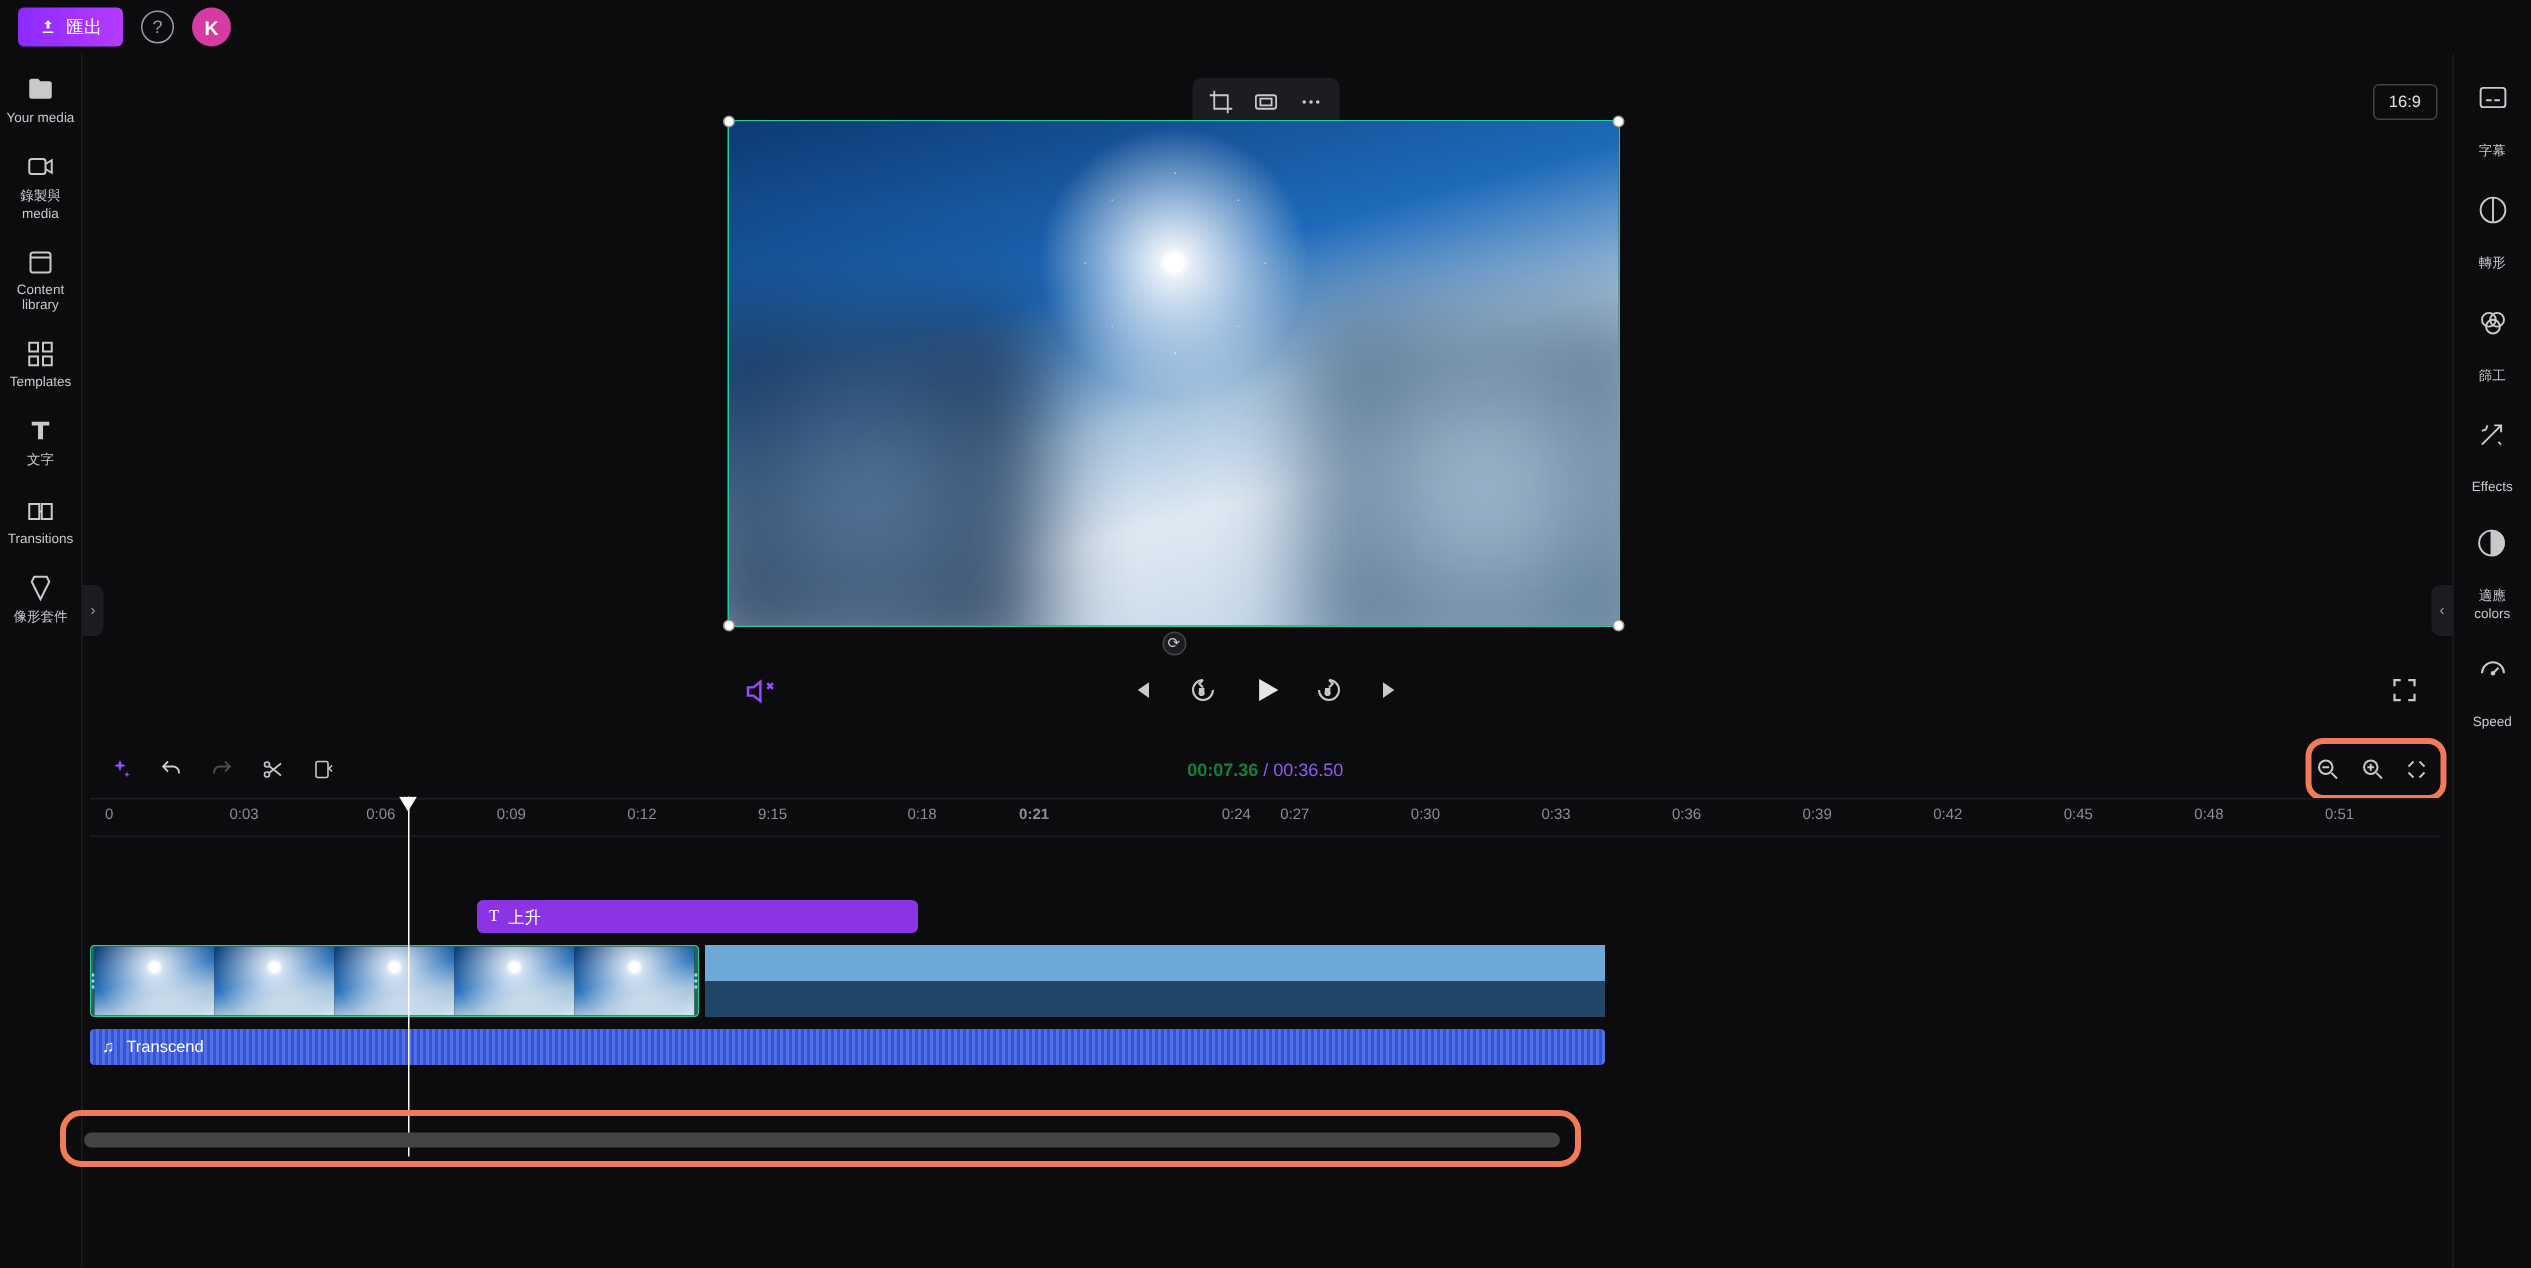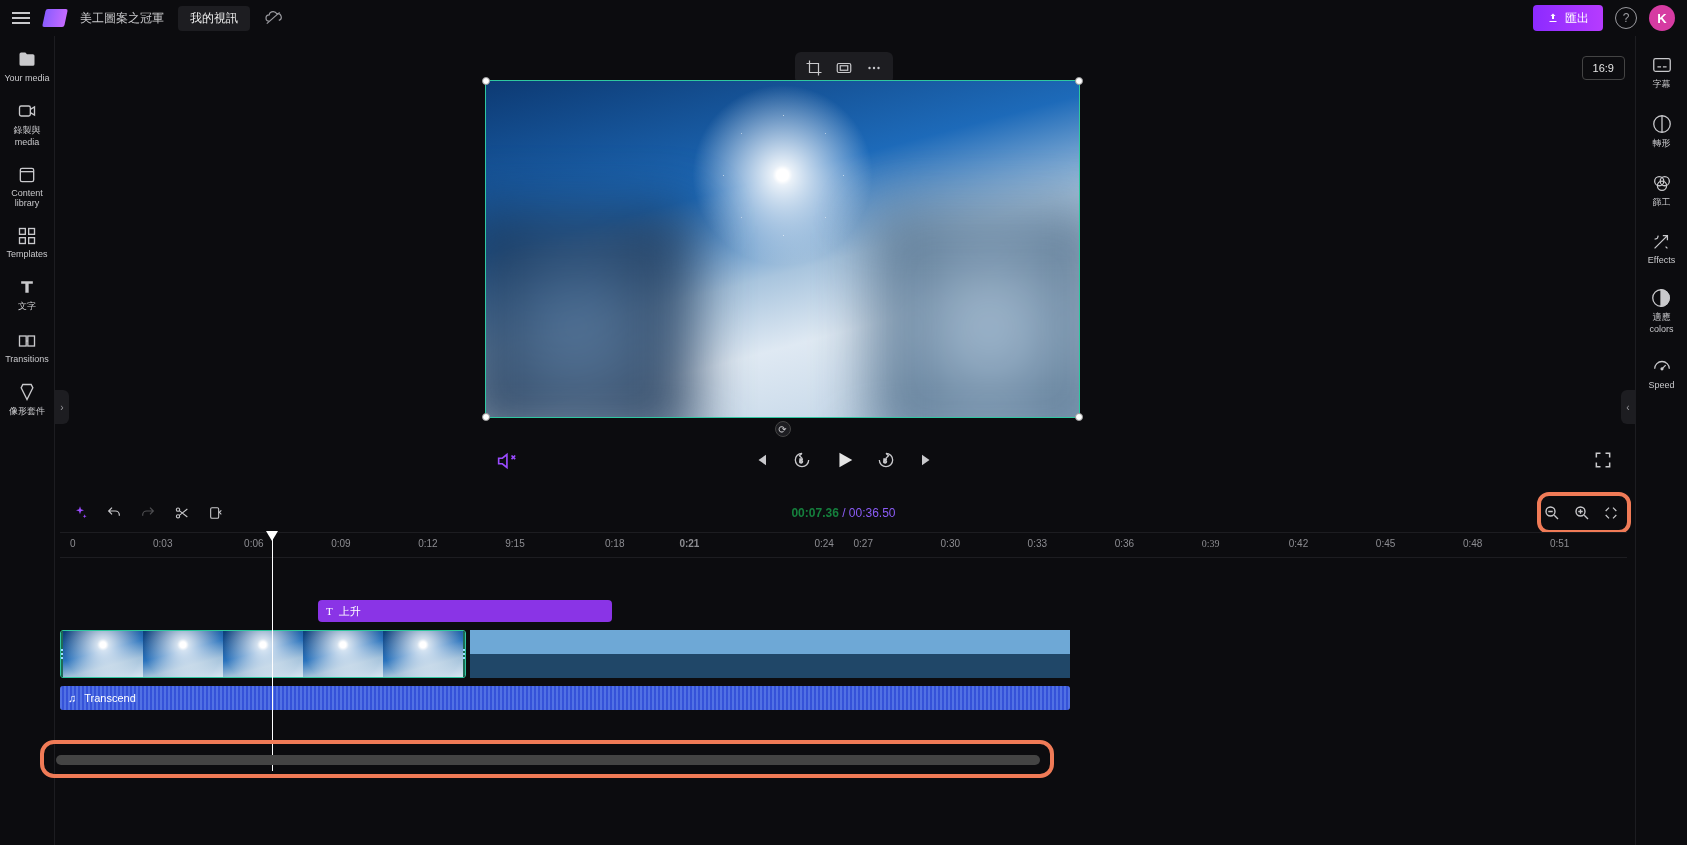--- a/index.html
+++ b/index.html
@@ -17,21 +17,21 @@
   .export-btn{height:26px;padding:0 14px;border:none;border-radius:4px;background:linear-gradient(90deg,#8c2bff,#b63bff);color:#fff;font-size:12px;display:flex;align-items:center;gap:6px;cursor:pointer;}
   .avatar{width:26px;height:26px;border-radius:50%;background:#d63ba2;color:#fff;display:flex;align-items:center;justify-content:center;font-size:13px;font-weight:600;}
   .help-icon{width:22px;height:22px;border:1.5px solid #9b9ba0;border-radius:50%;display:flex;align-items:center;justify-content:center;color:#9b9ba0;font-size:12px;}
   
   .left-sidebar{position:absolute;left:0;top:36px;width:55px;height:calc(845px - 36px);background:#0c0c0f;border-right:1px solid #1d1d21;display:flex;flex-direction:column;align-items:center;padding-top:14px;gap:18px;}
   .ls-item{display:flex;flex-direction:column;align-items:center;gap:3px;color:#c9c9cc;font-size:9px;text-align:center;cursor:pointer;}
   .ls-item svg{width:20px;height:20px;}
   .ls-expand{position:absolute;left:55px;top:390px;width:14px;height:34px;background:#1d1d21;border-radius:0 6px 6px 0;display:flex;align-items:center;justify-content:center;color:#9b9ba0;font-size:10px;cursor:pointer;}
   
   .right-sidebar{position:absolute;right:0;top:36px;width:52px;height:calc(845px - 36px);background:#0c0c0f;border-left:1px solid #1d1d21;display:flex;flex-direction:column;align-items:center;padding-top:18px;gap:22px;}
-  .rs-item{display:flex;flex-direction:column;align-items:center;gap:2px;color:#c9c9cc;font-size:9px;text-align:center;cursor:pointer;}
+  .rs-item{display:flex;flex-direction:column;align-items:center;gap:18px;color:#c9c9cc;font-size:9px;text-align:center;cursor:pointer;}
   .rs-item svg{width:22px;height:22px;}
   .rs-expand{position:absolute;right:52px;top:390px;width:14px;height:34px;background:#1d1d21;border-radius:6px 0 0 6px;display:flex;align-items:center;justify-content:center;color:#9b9ba0;font-size:10px;cursor:pointer;}
   
   .prev-top{position:absolute;left:50%;transform:translateX(-50%);top:52px;display:flex;gap:8px;background:#1d1d21;padding:6px 8px;border-radius:6px;}
   .pt-btn{width:22px;height:20px;display:flex;align-items:center;justify-content:center;color:#c9c9cc;cursor:pointer;}
   .aspect-btn{position:absolute;right:62px;top:56px;padding:5px 10px;border:1px solid #444;border-radius:4px;font-size:11px;color:#e5e5e5;background:transparent;cursor:pointer;}
   
   .canvas{position:absolute;left:485px;top:80px;width:595px;height:338px;border:1px solid #2fc8a0;}
   .canvas .img{width:100%;height:100%;
     background:
@@ -90,36 +90,20 @@
   .playhead::before{content:"";position:absolute;left:-6px;top:0;width:12px;height:10px;background:#fff;clip-path:polygon(0 0,100% 0,50% 100%);}
   
   .hscroll{position:absolute;left:56px;top:755px;width:984px;height:10px;background:#444;border-radius:5px;}
   .hscroll-highlight{position:absolute;left:40px;top:740px;width:1014px;height:38px;border:4px solid #f07b57;border-radius:14px;pointer-events:none;}
   svg{display:block;}
 </style>
 </head>
 <body>
 
 <div class="topbar">
-  <div class="topbar-left">
-    <div class="hamburger">
-        <span></span>
-        <span></span>
-        <span></span>
-      </div>
-    <div class="logo-icon"></div>
-    <div class="project-title">美工圖案之冠軍</div>
-    <div class="project-sub">我的視訊</div>
-    <div class="cloud-off">
-      <svg width="20" height="16" viewBox="0 0 24 20" fill="none" stroke="currentColor" stroke-width="1.5">
-          <path d="M6 14a4 4 0 010-8c.4-2.3 2.5-4 5-4 2 0 3.7 1.1 4.5 2.8A4 4 0 0118 13"></path>
-          <line x1="3" y1="17" x2="19" y2="3"></line>
-        </svg>
-    </div>
-  </div>
   <div class="topbar-right">
     <button class="export-btn">
       <svg width="12" height="12" viewBox="0 0 24 24" fill="#fff">
           <path d="M12 3l5 5h-3v6h-4V8H7l5-5zM5 18h14v2H5z"></path>
         </svg>
       <span>匯出</span>
     </button>
     <div class="help-icon">?</div>
     <div class="avatar">K</div>
   </div>
@@ -369,21 +353,21 @@
     <span class="tick" style="left: 271.167px;">0:09</span>
     <span class="tick" style="left: 358.222px;">0:12</span>
     <span class="tick" style="left: 445.278px;">9:15</span>
     <span class="tick" style="left: 545px;">0:18</span>
     <span class="tick" style="left: 619.389px; font-weight: bold;">0:21</span>
     <span class="tick" style="left: 706.444px; margin-left: 48px;">0:24</span>
     <span class="tick" style="left: 793.5px;">0:27</span>
     <span class="tick" style="left: 880.556px;">0:30</span>
     <span class="tick" style="left: 967.611px;">0:33</span>
     <span class="tick" style="left: 1054.67px;">0:36</span>
-    <span class="tick" style="left: 1141.72px; font-family: Liberation Serif, serif;">0:39</span>
+    <span class="tick" style="left: 1141.72px;">0:39</span>
     <span class="tick" style="left: 1228.78px;">0:42</span>
     <span class="tick" style="left: 1315.83px;">0:45</span>
     <span class="tick" style="left: 1402.89px;">0:48</span>
     <span class="tick" style="left: 1489.94px;">0:51</span>
   </div>
 
 <div class="tracks">
   <div class="title-clip">
     <span class="ticon">T</span>
     <span>上升</span>

